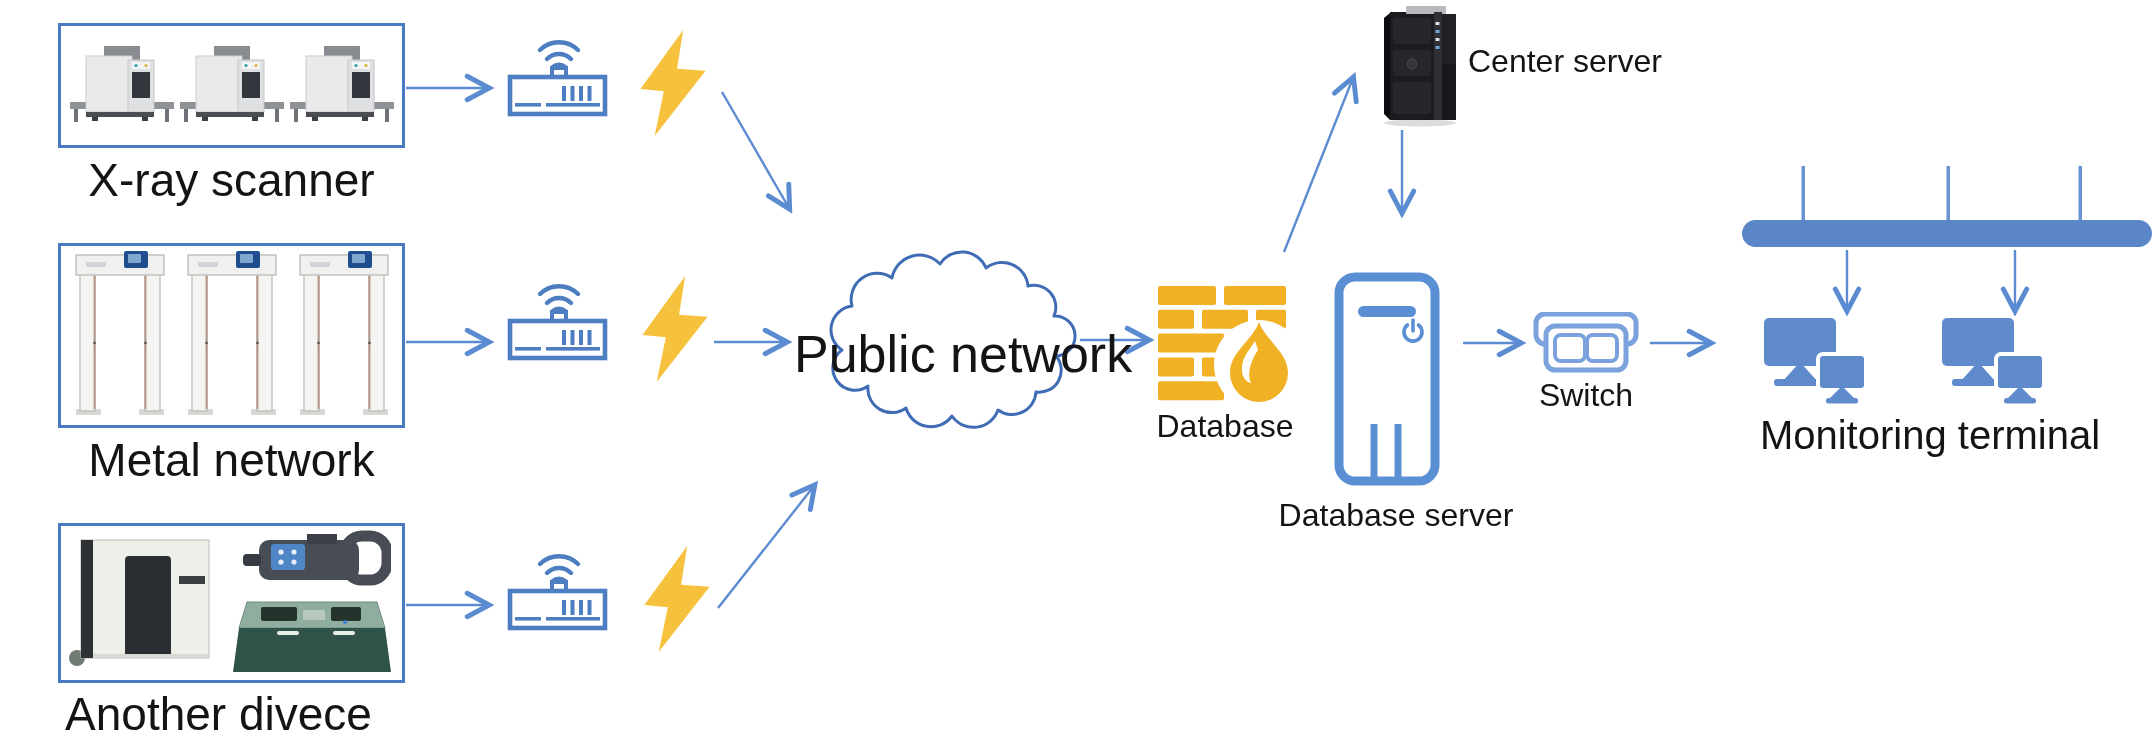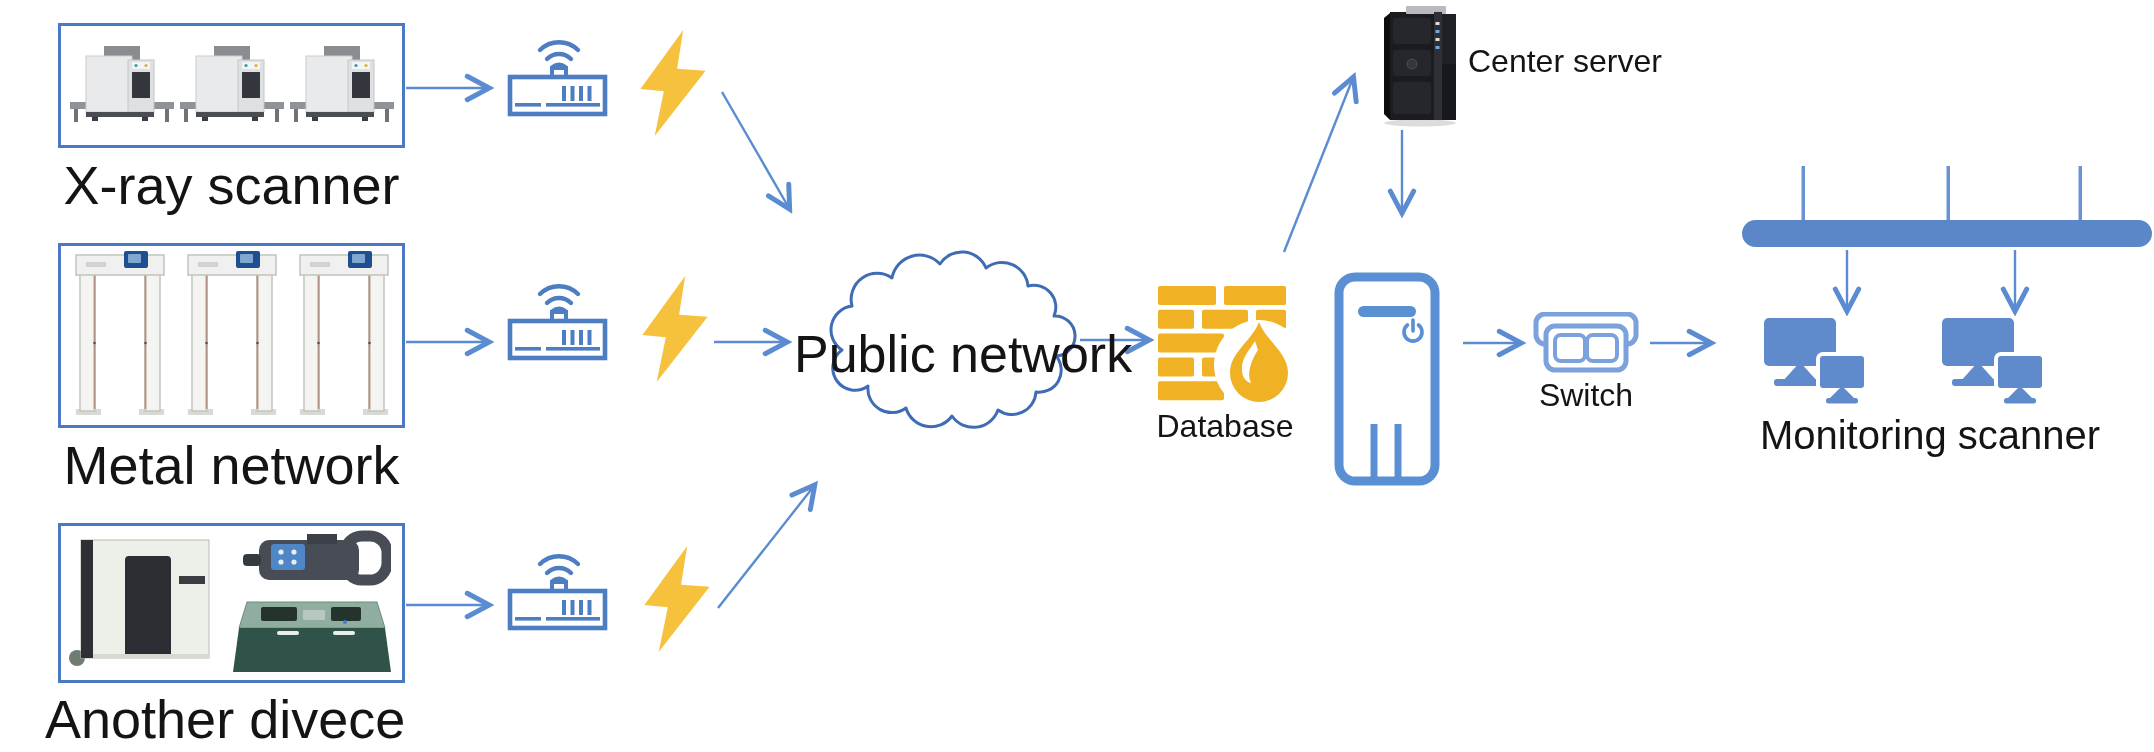--- a/index.html
+++ b/index.html
@@ -10,21 +10,21 @@
   .abs{position:absolute;}
   .edges{position:absolute;left:0;top:0;pointer-events:none;}
   .frame{
     position:absolute;border:3px solid #4a7ac2;background:#fff;
     display:flex;align-items:center;justify-content:center;gap:6px;
   }
   .label{
     position:absolute;color:#141414;text-align:center;white-space:nowrap;
     line-height:1.08;letter-spacing:0px;
   }
-  .label.left-col{font-size:54px;}
+  .label.left-col{font-size:46px;}
   .label.mid{font-size:32px;}
   .label.big{font-size:40px;}
   .cloud-wrap{position:absolute;}
   .cloud-label{
     position:absolute;top:84px;left:-18px;right:6px;text-align:center;
     font-size:52px;color:#141414;white-space:nowrap;
   }
   svg{display:block;}
 </style>
 </head>
@@ -305,20 +305,21 @@
   <div class="label mid" style="left:1468px;top:44px;text-align:left;">Center server</div>
 
   <svg class="abs" style="left:1334px;top:272px;" width="106" height="214" viewBox="0 0 106 214">
     <rect x="5" y="5" width="96" height="204" rx="16" fill="#ffffff" stroke="#5b8fd4" stroke-width="9"></rect>
     <rect x="24" y="34" width="58" height="11" rx="5.5" fill="#5b8fd4"></rect>
     <path d="M73.5,53 a9,9 0 1 0 11,0" fill="none" stroke="#5b8fd4" stroke-width="3.6" stroke-linecap="round"></path>
     <line x1="79" y1="48" x2="79" y2="59" stroke="#5b8fd4" stroke-width="3.6" stroke-linecap="round"></line>
     <line x1="40" y1="152" x2="40" y2="205" stroke="#5b8fd4" stroke-width="7"></line>
     <line x1="64" y1="152" x2="64" y2="205" stroke="#5b8fd4" stroke-width="7"></line>
   </svg>
+  <div class="label mid" style="left:1246px;top:498px;width:300px;">Database server</div>
 
   <svg class="abs" style="left:1528px;top:312px;" width="116" height="64" viewBox="0 0 116 64">
     <rect x="8" y="2" width="100" height="30" rx="9" fill="none" stroke="#7ba2dd" stroke-width="5"></rect>
     <rect x="18" y="14" width="80" height="44" rx="9" fill="#ffffff" stroke="#7ba2dd" stroke-width="5"></rect>
     <rect x="27" y="23" width="30" height="26" rx="6" fill="#ffffff" stroke="#7ba2dd" stroke-width="4"></rect>
     <rect x="59" y="23" width="30" height="26" rx="6" fill="#ffffff" stroke="#7ba2dd" stroke-width="4"></rect>
   </svg>
   <div class="label mid" style="left:1511px;top:366px;width:150px;margin-top:12px;">Switch</div>
 
   <svg class="abs" style="left:1740px;top:163px;" width="414" height="86" viewBox="0 0 414 86">
@@ -349,15 +350,15 @@
       <rect x="12" y="61" width="52" height="7" rx="3"></rect>
     </g>
     <g fill="#5f8bcd" stroke="#ffffff" stroke-width="4">
       <rect x="56" y="36" width="48" height="36" rx="5"></rect>
     </g>
     <g fill="#5f8bcd">
       <polygon points="80,68 66,82 94,82"></polygon>
       <rect x="64" y="80" width="32" height="5.5" rx="2.5"></rect>
     </g>
   </svg>
-  <div class="label big" style="left:1712px;top:414px;width:436px;">Monitoring scanner</div>
+  <div class="label big" style="left:1712px;top:414px;width:436px;">Monitoring terminal</div>
 
 </div>
 
 </body></html>

